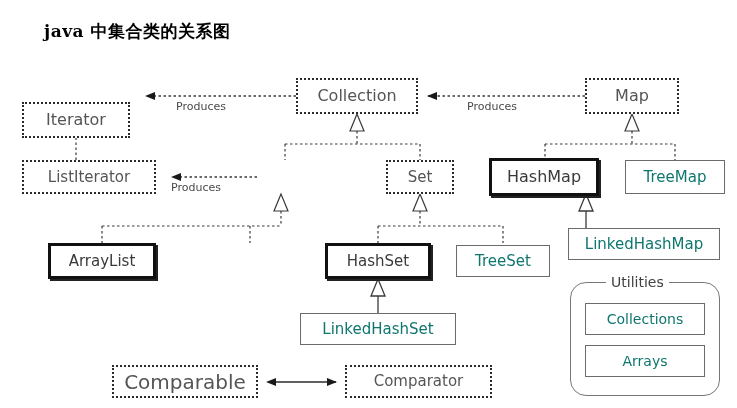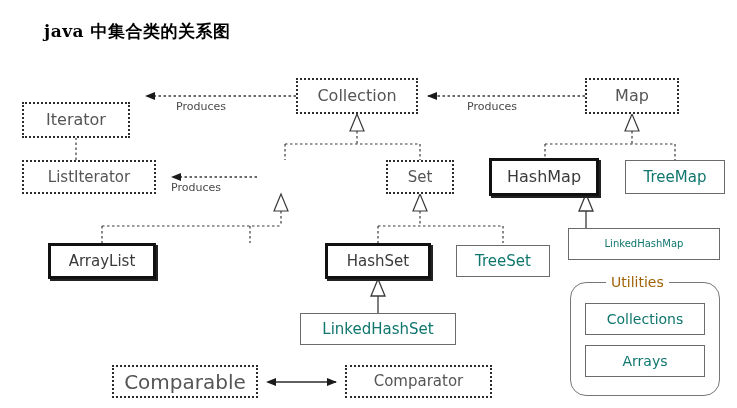--- a/index.html
+++ b/index.html
@@ -80,21 +80,21 @@
     background: #ffffff;
     z-index: 2;
   }
   #utilities-label {
     position: absolute;
     left: 606px;
     top: 274px;
     background: #ffffff;
     padding: 0 5px;
     font-size: 14px;
-    color: #a16207;
+    color: #404040;
     z-index: 4;
     white-space: nowrap;
   }
 
   
   .edge-label {
     position: absolute;
     font-size: 11px;
     color: #4a4a4a;
     background: transparent;
@@ -226,21 +226,21 @@
 
 
   <div class="node n-bold" style="left:325px; top:243px; width:106px; height:36px; font-size:15px;">
     <span>HashSet</span>
   </div>
 
   <div class="node n-thin" style="left:456px; top:245px; width:94px; height:32px; font-size:15px;">
     <span>TreeSet</span>
   </div>
 
-  <div class="node n-thin" style="left:568px; top:228px; width:152px; height:32px; font-size:10px;">
+  <div class="node n-thin" style="left:568px; top:228px; width:152px; height:32px; font-size:15px;">
     <span>LinkedHashMap</span>
   </div>
 
   <div class="node n-thin" style="left:300px; top:313px; width:156px; height:32px; font-size:15px;">
     <span>LinkedHashSet</span>
   </div>
 
   <div class="node n-iface" style="left:112px; top:365px; width:146px; height:33px; font-size:20px;">
     <span>Comparable</span>
   </div>

